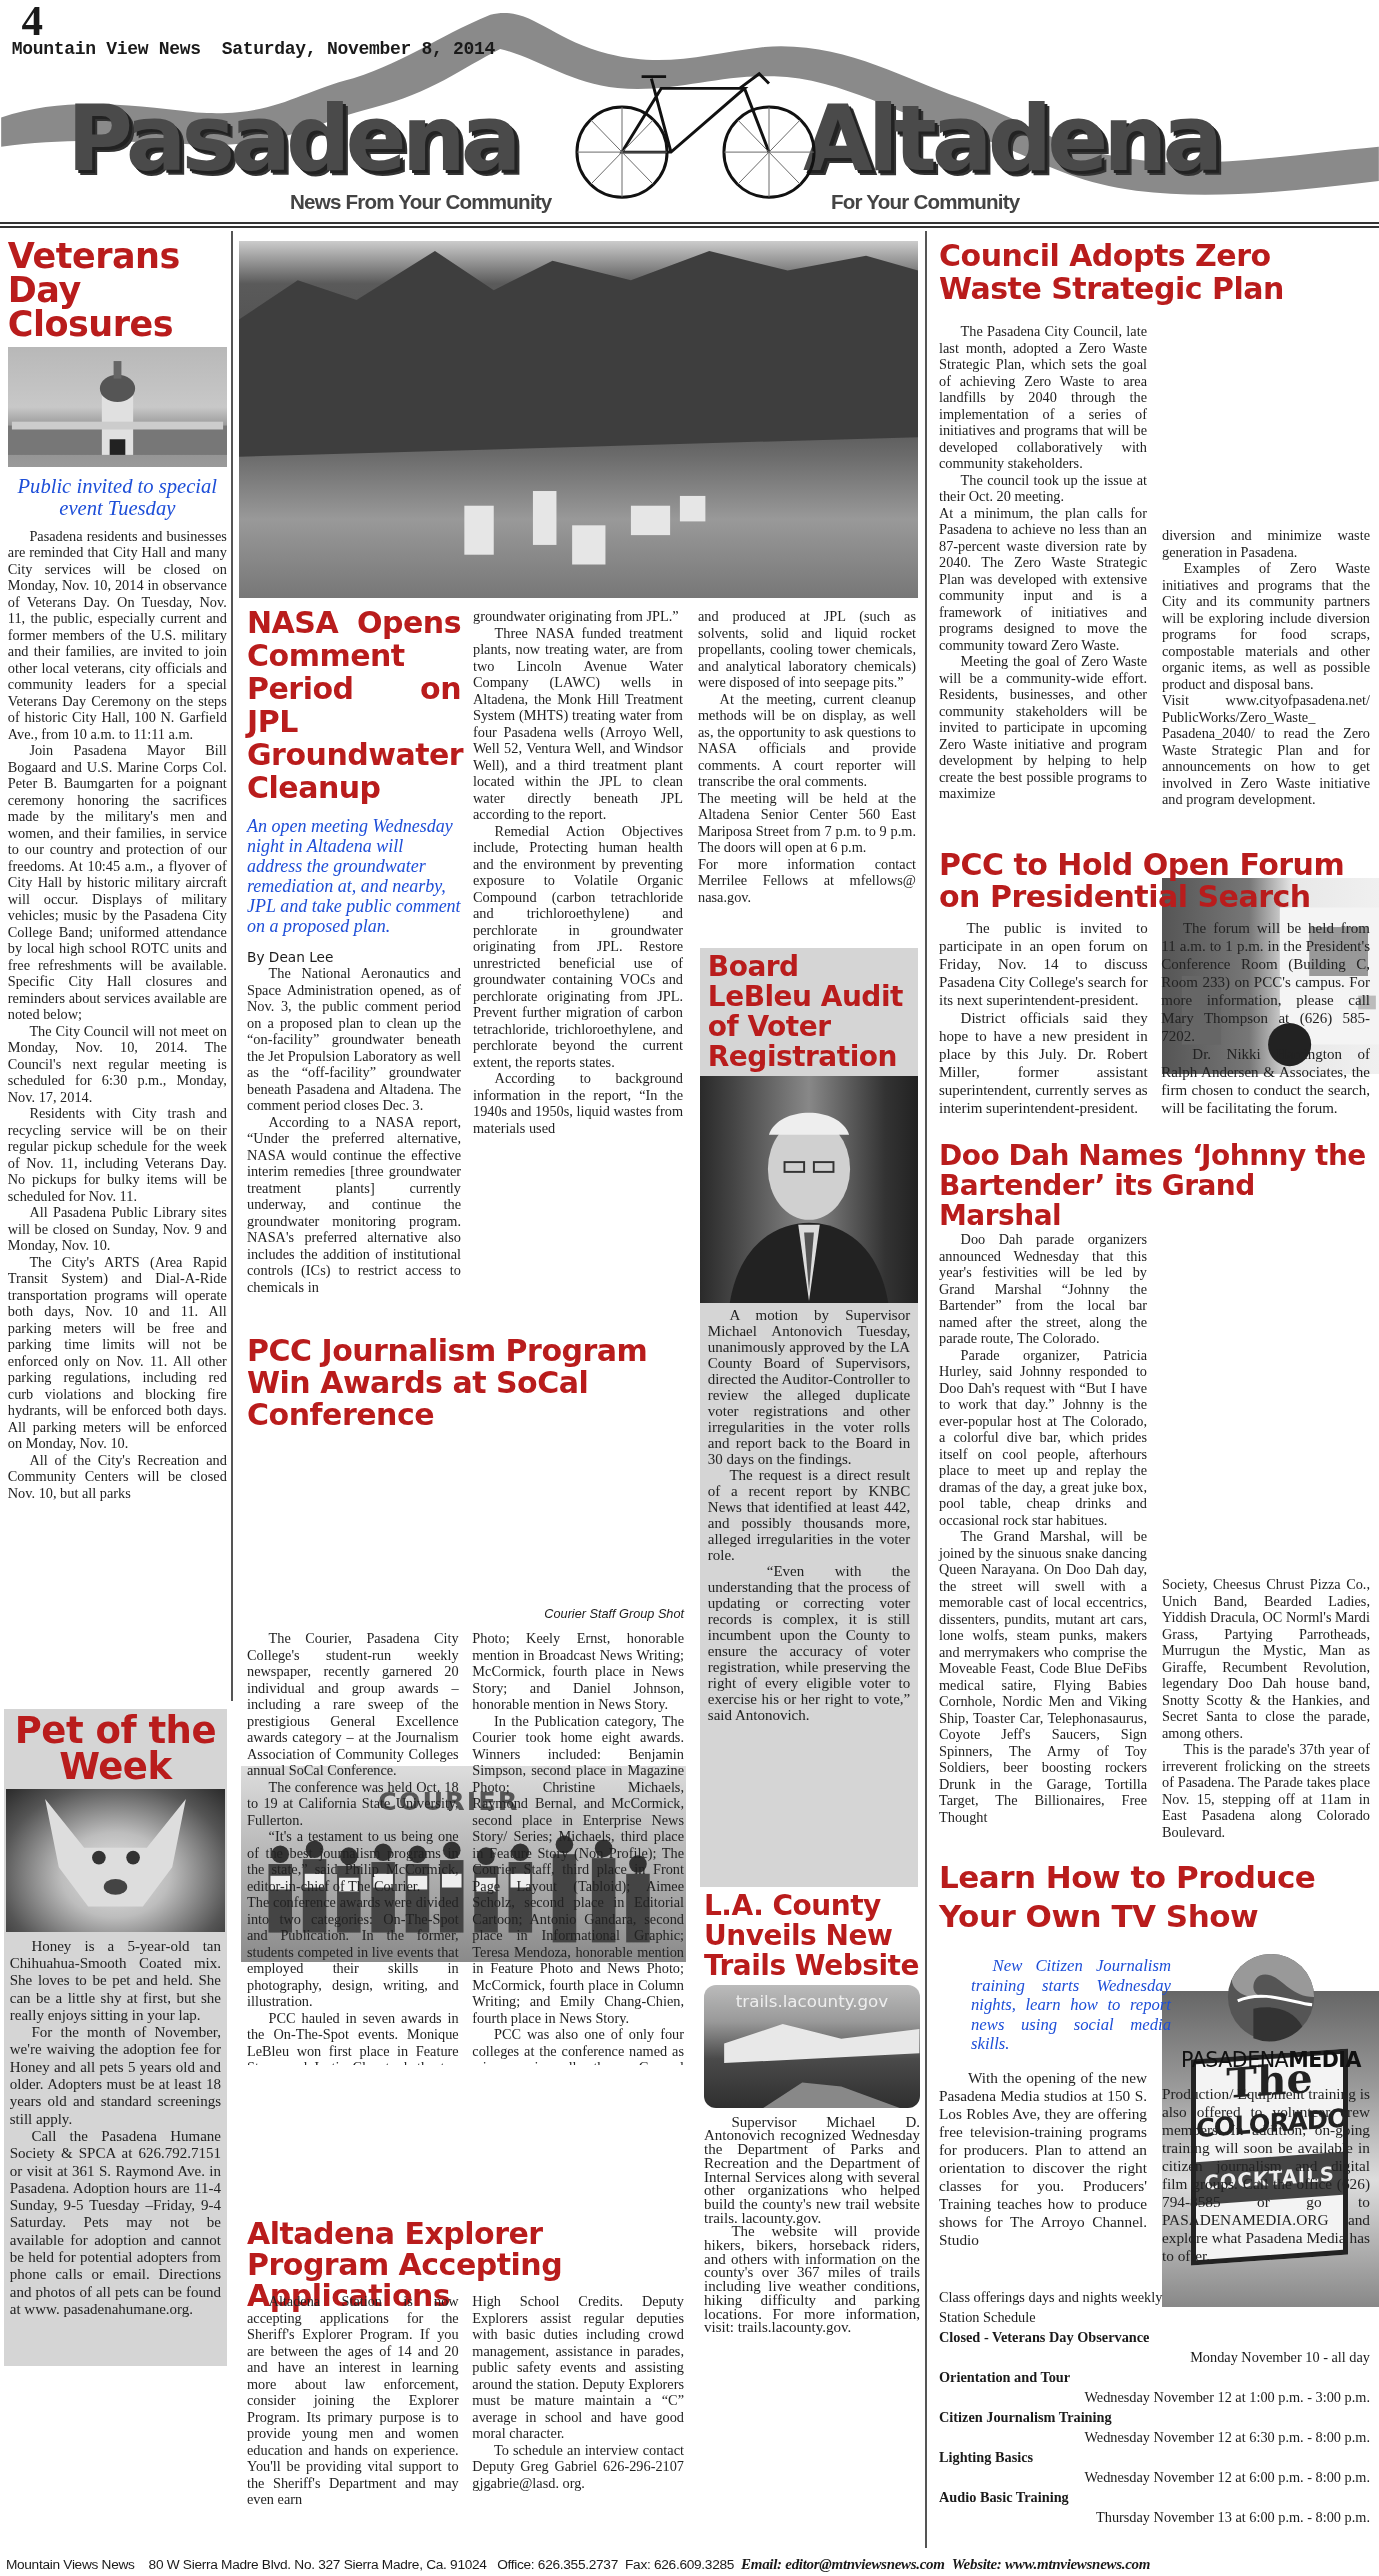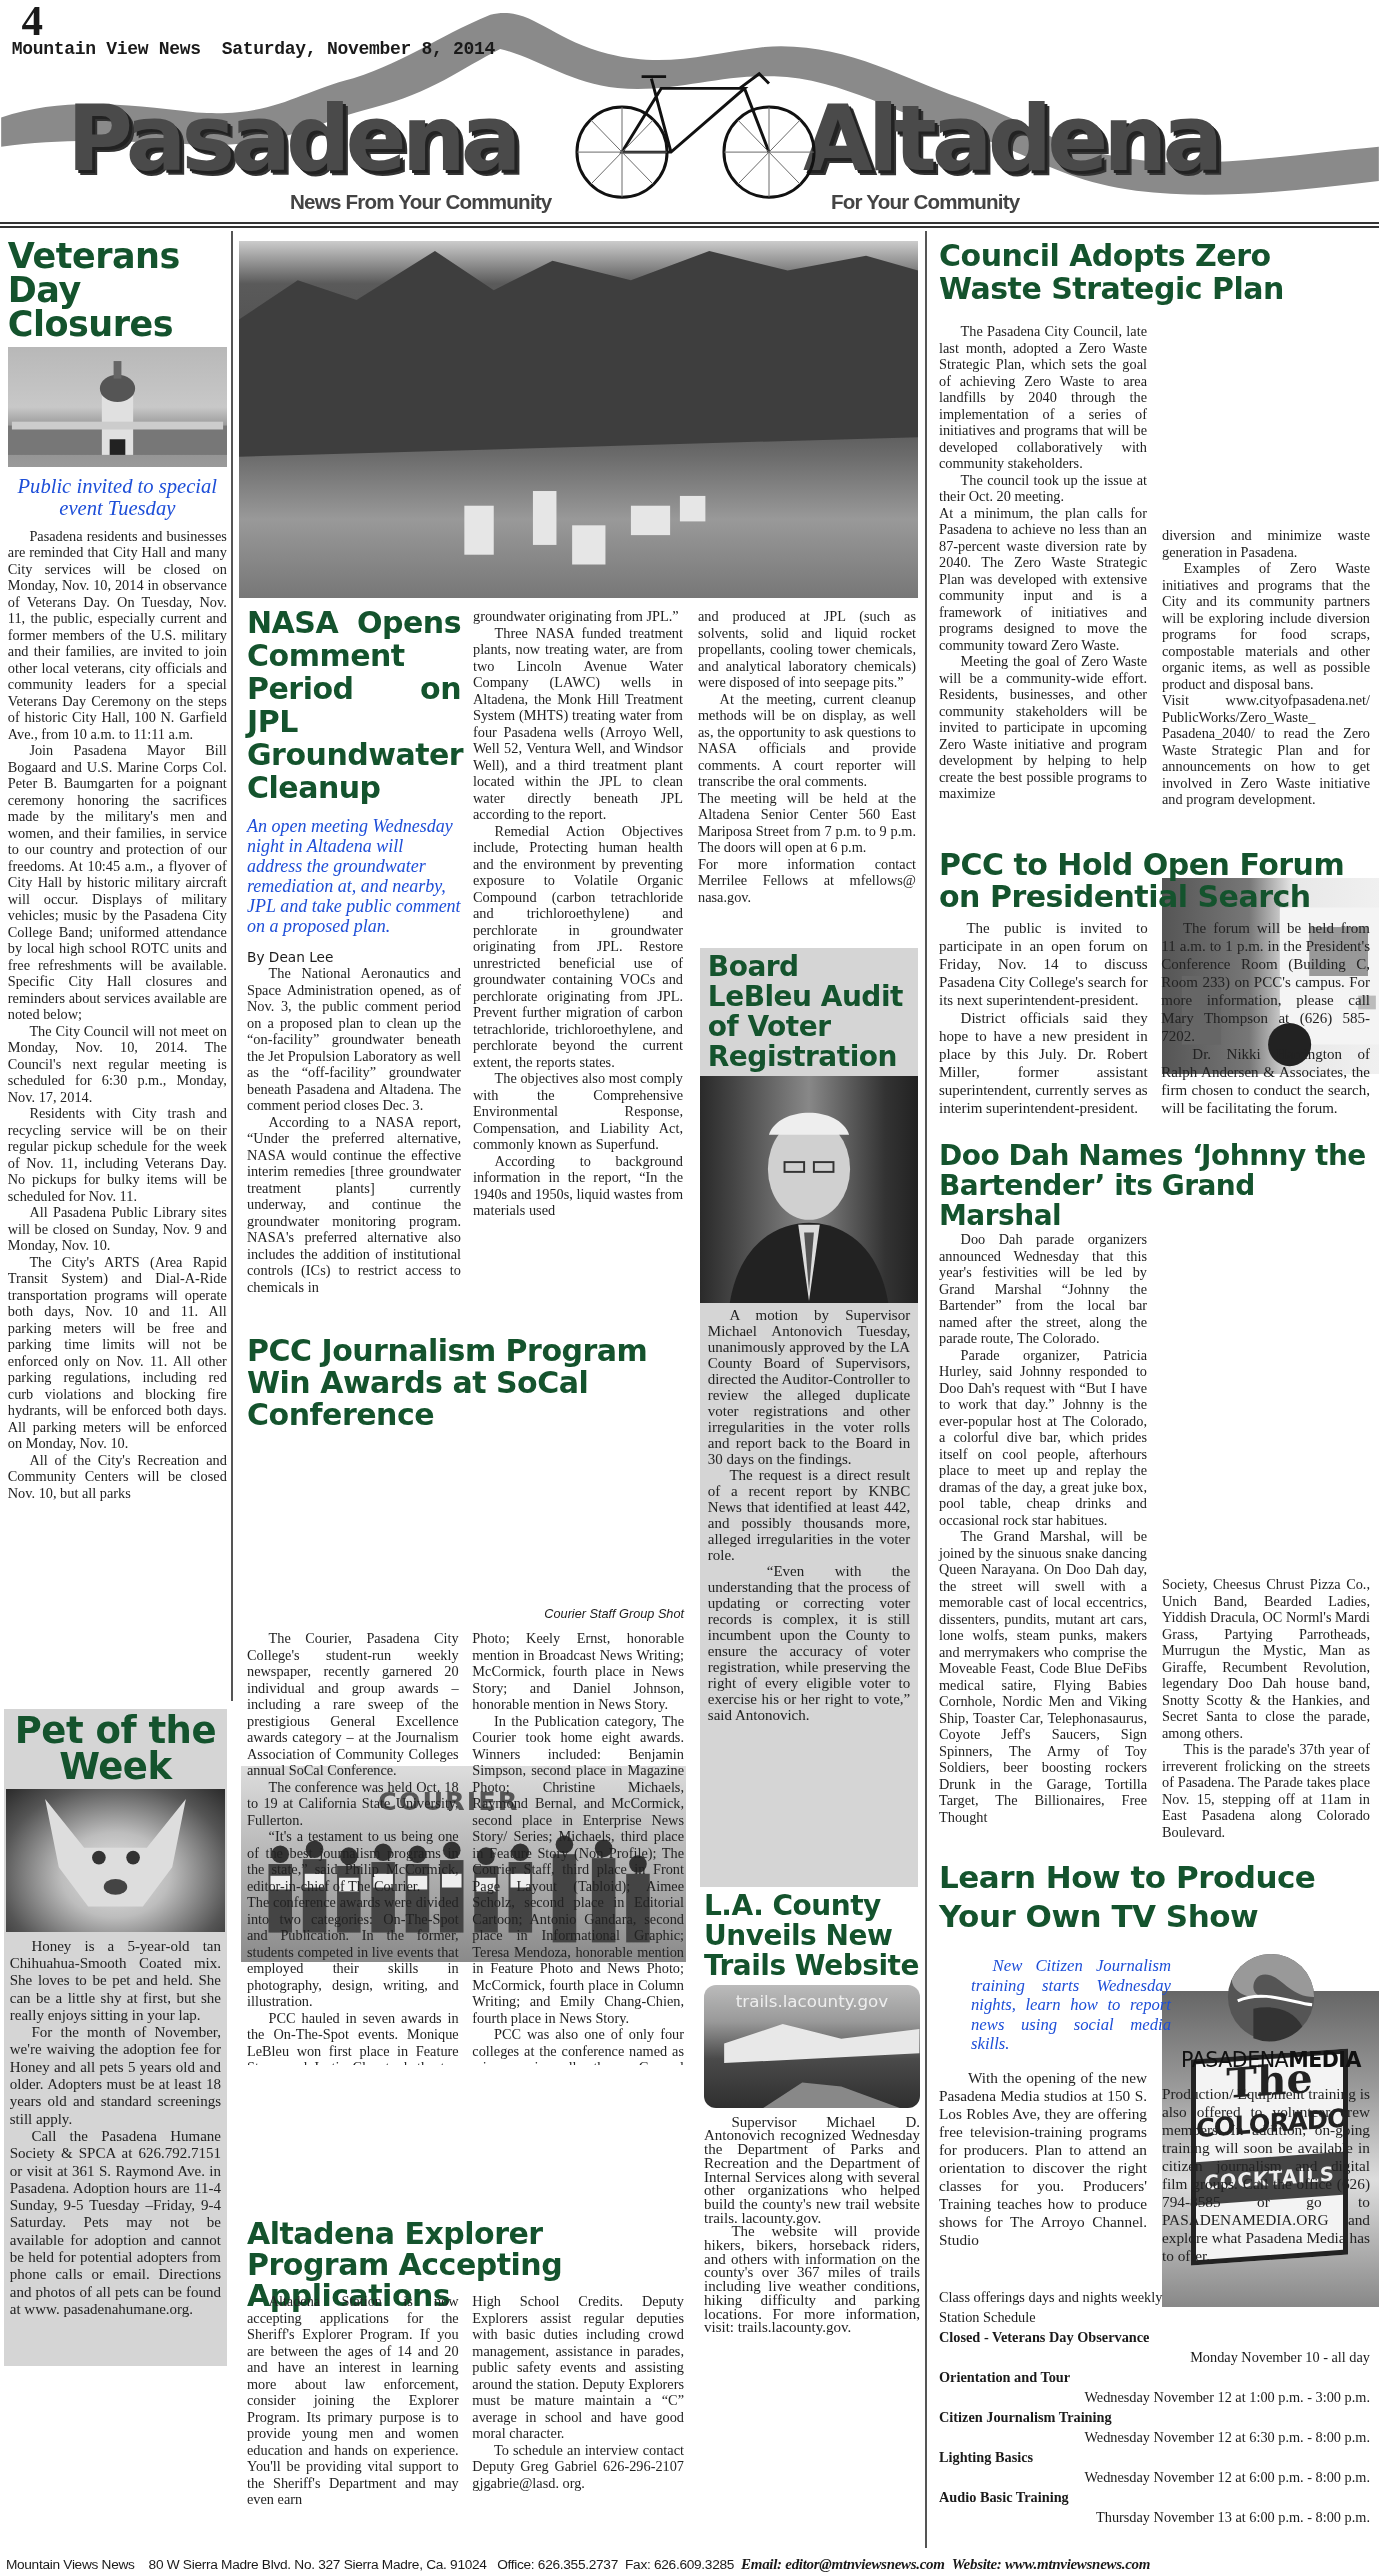--- a/index.html
+++ b/index.html
@@ -1,19 +1,19 @@
 <!DOCTYPE html>
 <html><head>
 <meta charset="utf-8">
 <style>
 *{box-sizing:border-box;margin:0;padding:0}
 html,body{width:1380px;height:2576px;background:#fff;overflow:hidden}
 body{position:relative;font-family:"Liberation Serif","DejaVu Serif",serif;color:#1a1a1a}
 .abs{position:absolute}
-.hl{font-family:"DejaVu Sans","Liberation Sans",sans-serif;font-weight:bold;color:#14532d;letter-spacing:-0.5px}
+.hl{font-family:"DejaVu Sans","Liberation Sans",sans-serif;font-weight:bold;color:#b91c1c;letter-spacing:-0.5px}
 .body{font-size:14.3px;line-height:16.5px;text-align:justify;text-justify:inter-word;color:#222}
 .body p{text-indent:21.6px}
 .body p.ni{text-indent:0}
 .cols2{display:flex;gap:13.7px}
 .cols2>div{flex:1;min-width:0}
 .deck{font-style:italic;font-size:18.6px;line-height:21.6px;color:#1d4ed8}
 .photo{background:#777;overflow:hidden;position:relative}
 .vrule{position:absolute;top:231px;width:2px;background:#555}
 .gray{background:#d5d5d5}
 
@@ -116,21 +116,20 @@
   <div style="font-family:'DejaVu Sans',sans-serif;font-size:13.7px;margin-top:13.7px">By Dean Lee</div>
   <div class="body">
     <p>The National Aeronautics and Space Administration opened, as of Nov. 3, the public comment period on a proposed plan to clean up the “on-facility” groundwater beneath the Jet Propulsion Laboratory as well as the “off-facility” groundwater beneath Pasadena and Altadena. The comment period closes Dec. 3.</p>
     <p>According to a NASA report, “Under the preferred alternative, NASA would continue the effective interim remedies [three groundwater treatment plants] currently underway, and continue the groundwater monitoring program. NASA's preferred alternative also includes the addition of institutional controls (ICs) to restrict access to chemicals in</p>
   </div>
 </div>
 <div class="abs body" style="left:473px;top:608px;width:210px">
   <p class="ni">groundwater originating from JPL.”</p>
   <p>Three NASA funded treatment plants, now treating water, are from two Lincoln Avenue Water Company (LAWC) wells in Altadena, the Monk Hill Treatment System (MHTS) treating water from four Pasadena wells (Arroyo Well, Well 52, Ventura Well, and Windsor Well), and a third treatment plant located within the JPL to clean water directly beneath JPL according to the report.</p>
   <p>Remedial Action Objectives include, Protecting human health and the environment by preventing exposure to Volatile Organic Compound (carbon tetrachloride and trichloroethylene) and perchlorate in groundwater originating from JPL. Restore unrestricted beneficial use of groundwater containing VOCs and perchlorate originating from JPL. Prevent further migration of carbon tetrachloride, trichloroethylene, and perchlorate beyond the current extent, the reports states.</p>
-  <p>The objectives also most comply with the Comprehensive Environmental Response, Compensation, and Liability Act, commonly known as Superfund.</p>
   <p>According to background information in the report, “In the 1940s and 1950s, liquid wastes from materials used</p>
 </div>
 <div class="abs body" style="left:698px;top:608px;width:218px;height:353px;overflow:hidden">
   <p class="ni">and produced at JPL (such as solvents, solid and liquid rocket propellants, cooling tower chemicals, and analytical laboratory chemicals) were disposed of into seepage pits.”</p>
   <p>At the meeting, current cleanup methods will be on display, as well as, the opportunity to ask questions to NASA officials and provide comments. A court reporter will transcribe the oral comments.</p>
   <p class="ni">The meeting will be held at the Altadena Senior Center 560 East Mariposa Street from 7 p.m. to 9 p.m. The doors will open at 6 p.m.</p>
   <p class="ni">For more information contact Merrilee Fellows at mfellows@ nasa.gov.</p>
 </div>
 
 <div class="abs" style="left:247px;top:1335px;width:437px">

